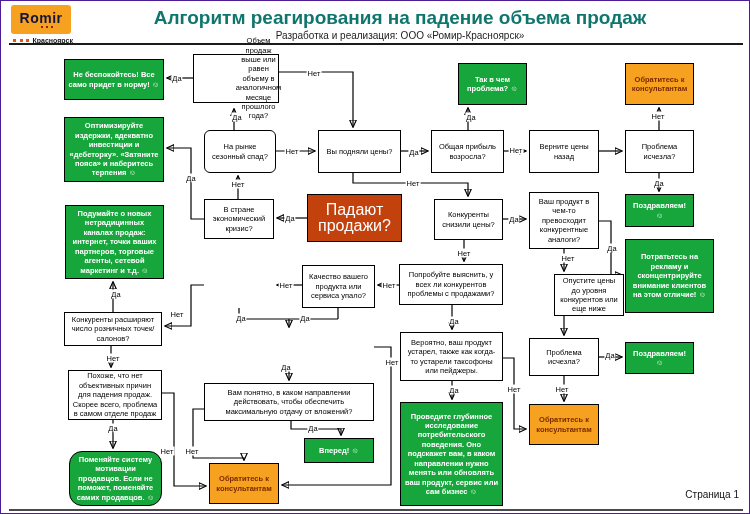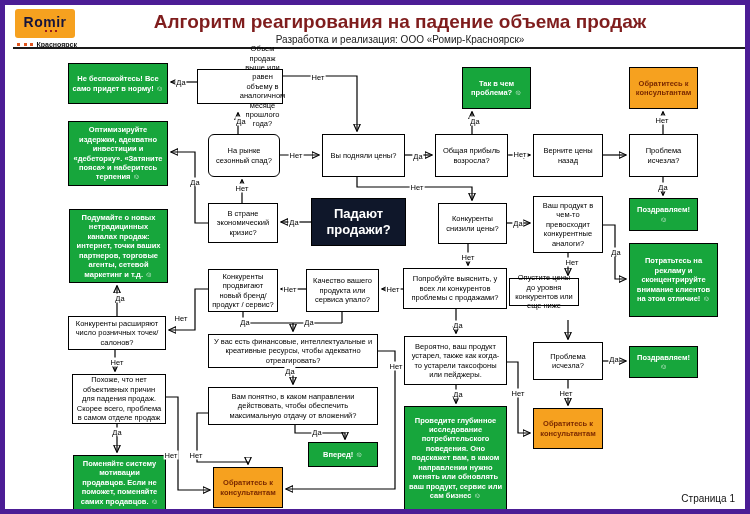--- a/index.html
+++ b/index.html
@@ -1,20 +1,20 @@
 <!DOCTYPE html>
 <html lang="ru"><head>
 <meta charset="utf-8">
 <style>
   html,body{margin:0;padding:0;background:#fff;}
-  .page{position:relative;width:750px;height:514px;background:#fff;border:5px solid #4c1d95;
+  .page{position:relative;width:750px;height:514px;background:#fff;border:1px solid #4c1d95;
         box-sizing:border-box;font-family:"Liberation Sans",sans-serif;overflow:hidden;}
   
   .title{position:absolute;top:6px;left:60px;right:10px;text-align:center;
-         font-size:19px;font-weight:bold;color:#7f1d1d;}
+         font-size:19px;font-weight:bold;color:#0f766e;}
   .subtitle{position:absolute;top:29px;left:60px;right:10px;text-align:center;
             font-size:10px;color:#222;}
   .rule-top{position:absolute;left:8px;top:42px;width:734px;height:2px;background:#1a1a1a;}
   .rule-bottom{position:absolute;left:8px;top:508px;width:734px;height:2px;background:#4a4a4a;}
   .pagenum{position:absolute;top:488px;right:10px;font-size:10px;color:#111;}
   
   .logo{position:absolute;left:10px;top:4px;width:70px;}
   .logo-box{width:60px;height:29px;background:#F6A11F;border-radius:3px;
             display:flex;flex-direction:column;align-items:center;justify-content:center;}
   .logo-brand{font-weight:bold;font-size:14px;line-height:14px;color:#14143c;letter-spacing:.5px;}
@@ -22,22 +22,22 @@
   .dot{width:2.5px;height:2.5px;background:#9b1c1c;}
   .logo-city{display:flex;align-items:center;margin-top:3px;}
   .csq{width:3px;height:3px;background:#e0551e;margin-right:1.5px;}
   .logo-city span{font-size:7px;font-weight:bold;color:#111;margin-left:2px;}
   
   .node{position:absolute;display:flex;align-items:center;justify-content:center;text-align:center;
         box-sizing:border-box;font-size:7.5px;line-height:9.4px;padding:2px 3px;overflow-wrap:break-word;}
   .q{background:#fff;border:1.2px solid #000;color:#000;}
   .end{background:#17A63C;border:1.5px solid #000;color:#fff;font-weight:bold;}
   .consult{background:#F6A11F;border:1.5px solid #000;color:#7A2900;font-weight:bold;}
-  .start{background:#0f172a;border:1.5px solid #000;color:#fff;font-weight:bold;
-         font-size:13px;line-height:16px;}
+  .start{background:#c2410c;border:1.5px solid #000;color:#fff;font-weight:normal;
+         font-size:16px;line-height:16px;}
   
   .elabel{position:absolute;transform:translate(-50%,-50%);font-size:7.5px;line-height:9px;
           background:#fff;padding:0 1px;color:#000;white-space:nowrap;}
   .edges{position:absolute;left:0;top:0;pointer-events:none;}
   .edges path{stroke:#000;stroke-width:1.2;fill:none;}
 </style>
 </head>
 <body>
 
 <div class="page">
@@ -103,21 +103,21 @@
     <path marker-end="url(#ah)" d="M373 346 L390 346 L390 484 L281 484"></path>
     <path marker-end="url(#ah)" d="M290 420 L290 428 L340 428 L340 434"></path>
     <path marker-end="url(#ah)" d="M203 408 L192 408 L192 457 L243 457 L243 459"></path>
     <path marker-end="url(#ah)" d="M451 380 L451 398"></path>
     <path marker-end="url(#ah)" d="M502 357 L513 357 L513 428 L525 428"></path>
   </svg>
 
   <div class="node end" style="left:63px;top:58px;width:100px;height:41px;">
       <span>Не беспокойтесь! Все само придет в норму! ☺</span>
     </div>
-  <div class="node q" style="left:192px;top:64px;width:86px;height:35px;padding-left:48px;">
+  <div class="node q" style="left:192px;top:53px;width:86px;height:49px;padding-left:48px;">
       <span>Объем продаж выше или равен объему в аналогичном месяце прошлого года?</span>
     </div>
   <div class="node end" style="left:433px;top:62px;width:69px;height:42px;margin-left:24px;">
       <span>Так в чем проблема? ☺</span>
     </div>
   <div class="node consult" style="left:624px;top:62px;width:69px;height:42px;">
       <span>Обратитесь к консультантам</span>
     </div>
   <div class="node end" style="left:63px;top:116px;width:100px;height:65px;">
       <span>Оптимизируйте издержки, адекватно инвестиции и «дебеторку». «Затяните пояса» и наберитесь терпения ☺</span>
@@ -151,38 +151,32 @@
     </div>
   <div class="node q" style="left:528px;top:191px;width:70px;height:57px;">
       <span>Ваш продукт в чем-то превосходит конкурентные аналоги?</span>
     </div>
   <div class="node end" style="left:624px;top:193px;width:69px;height:33px;">
       <span>Поздравляем! ☺</span>
     </div>
   <div class="node end" style="left:624px;top:238px;width:89px;height:74px;">
       <span>Потратьтесь на рекламу и сконцентрируйте внимание клиентов на этом отличие! ☺</span>
     </div>
-  <div class="node q" style="left:203px;top:264px;width:70px;height:43px;">
-      <span>Конкуренты продвигают новый бренд/ продукт / сервис?</span>
-    </div>
   <div class="node q" style="left:301px;top:264px;width:73px;height:43px;">
       <span>Качество вашего продукта или сервиса упало?</span>
     </div>
   <div class="node q" style="left:398px;top:263px;width:104px;height:41px;">
       <span>Попробуйте выяснить, у всех ли конкурентов проблемы с продажами?</span>
     </div>
-  <div class="node q" style="left:504px;top:273px;width:70px;height:28px;">
+  <div class="node q" style="left:553px;top:273px;width:70px;height:42px;">
       <span>Опустите цены до уровня конкурентов или еще ниже</span>
     </div>
   <div class="node q" style="left:63px;top:311px;width:98px;height:34px;">
       <span>Конкуренты расширяют число розничных точек/ салонов?</span>
     </div>
-  <div class="node q" style="left:203px;top:329px;width:170px;height:34px;">
-      <span>У вас есть финансовые, интеллектуальные и креативные ресурсы, чтобы адекватно отреагировать?</span>
-    </div>
   <div class="node q" style="left:399px;top:331px;width:103px;height:49px;">
       <span>Вероятно, ваш продукт устарел, также как когда-то устарели таксофоны или пейджеры.</span>
     </div>
   <div class="node q" style="left:528px;top:337px;width:70px;height:38px;">
       <span>Проблема исчезла?</span>
     </div>
   <div class="node end" style="left:624px;top:341px;width:69px;height:32px;">
       <span>Поздравляем! ☺</span>
     </div>
   <div class="node q" style="left:67px;top:369px;width:94px;height:50px;">
@@ -196,21 +190,21 @@
     </div>
   <div class="node end" style="left:399px;top:401px;width:103px;height:104px;">
       <span>Проведите глубинное исследование потребительского поведения. Оно подскажет вам, в каком направлении нужно менять или обновлять ваш продукт, сервис или сам бизнес ☺</span>
     </div>
   <div class="node end" style="left:303px;top:437px;width:70px;height:25px;">
       <span>Вперед! ☺</span>
     </div>
   <div class="node consult" style="left:208px;top:462px;width:70px;height:41px;">
       <span>Обратитесь к консультантам</span>
     </div>
-  <div class="node end" style="left:68px;top:450px;width:93px;height:55px;">
+  <div class="node end" style="left:68px;top:450px;width:93px;height:55px;border-radius:13px;">
       <span>Поменяйте систему мотивации продавцов. Если не поможет, поменяйте самих продавцов. ☺</span>
     </div>
 
   <span class="elabel" style="left:176px;top:77px;">Да</span>
   <span class="elabel" style="left:313px;top:72px;">Нет</span>
   <span class="elabel" style="left:236px;top:116px;">Да</span>
   <span class="elabel" style="left:291px;top:150px;">Нет</span>
   <span class="elabel" style="left:237px;top:183px;">Нет</span>
   <span class="elabel" style="left:190px;top:177px;">Да</span>
   <span class="elabel" style="left:289px;top:217px;">Да</span>

